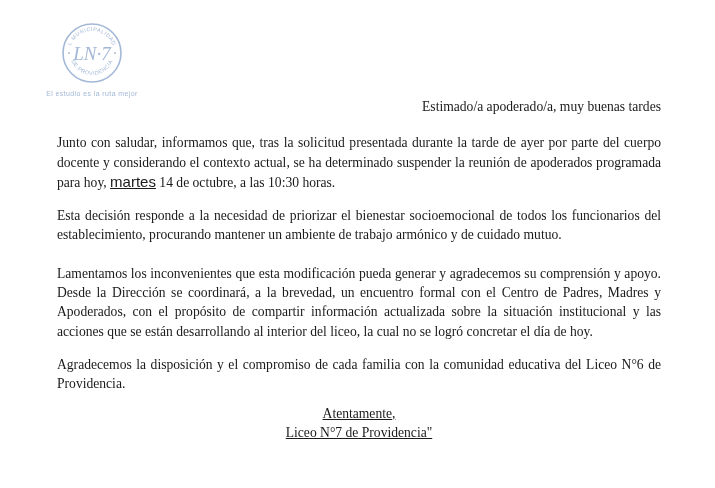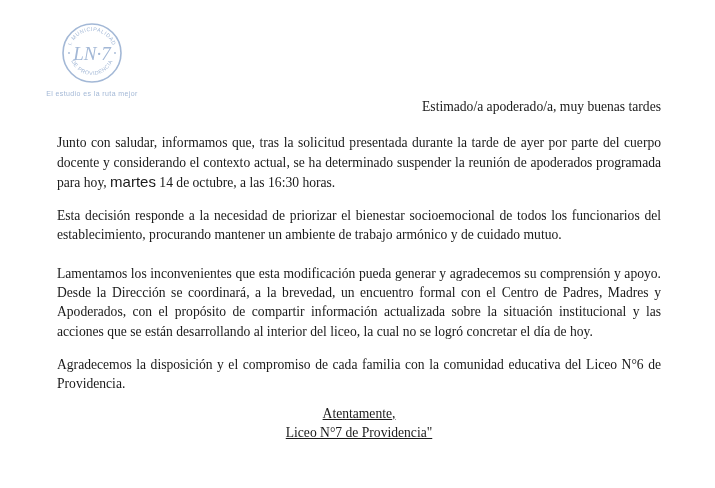--- a/index.html
+++ b/index.html
@@ -47,20 +47,21 @@
     margin: 14px 0 0 0;
     font-size: 13.6px;
     line-height: 19.3px;
     text-align: justify;
   }
   .para.p1 { margin-top: 17px; }
   .para.p3 { margin-top: 19px; }
   .day-highlight {
     font-family: "Liberation Sans", sans-serif;
     font-size: 15px;
+    text-decoration: underline;
   }
   .closing {
     margin-top: 10px;
     text-align: center;
     font-size: 13.6px;
     line-height: 19.3px;
     text-decoration: underline;
   }
 </style>
 </head>
@@ -83,21 +84,21 @@
       <circle cx="73" cy="33" r="0.9" fill="#a3b8d6"></circle>
       <text x="50" y="40" text-anchor="middle" font-family="Liberation Serif, serif" font-style="italic" font-size="19" fill="#a3b8d6">LN·7</text>
     </svg>
     <div class="logo-tagline">El estudio es la ruta mejor</div>
   </div>
 
   <div class="content">
 
     <p class="greeting">Estimado/a apoderado/a, muy buenas tardes</p>
 
-    <p class="para p1"><span>Junto con saludar, informamos que, tras la solicitud presentada durante la tarde de ayer por parte del cuerpo docente y considerando el contexto actual, se ha determinado suspender la reunión de apoderados programada para hoy, </span><span class="day-highlight">martes</span><span> 14 de octubre, a las 16:30 horas.</span></p>
+    <p class="para p1"><span>Junto con saludar, informamos que, tras la solicitud presentada durante la tarde de ayer por parte del cuerpo docente y considerando el contexto actual, se ha determinado suspender la reunión de apoderados programada para hoy, </span><span class="day-highlight">martes</span><span> 14 de octubre, a las 10:30 horas.</span></p>
 
     <p class="para p2">Esta decisión responde a la necesidad de priorizar el bienestar socioemocional de todos los funcionarios del establecimiento, procurando mantener un ambiente de trabajo armónico y de cuidado mutuo.</p>
 
     <p class="para p3">Lamentamos los inconvenientes que esta modificación pueda generar y agradecemos su comprensión y apoyo. Desde la Dirección se coordinará, a la brevedad, un encuentro formal con el Centro de Padres, Madres y Apoderados, con el propósito de compartir información actualizada sobre la situación institucional y las acciones que se están desarrollando al interior del liceo, la cual no se logró concretar el día de hoy.</p>
 
     <p class="para p4">Agradecemos la disposición y el compromiso de cada familia con la comunidad educativa del Liceo N°6 de Providencia.</p>
 
     <div class="closing">
       <div>Atentamente,</div>
       <div>Liceo N°7 de Providencia"</div>

